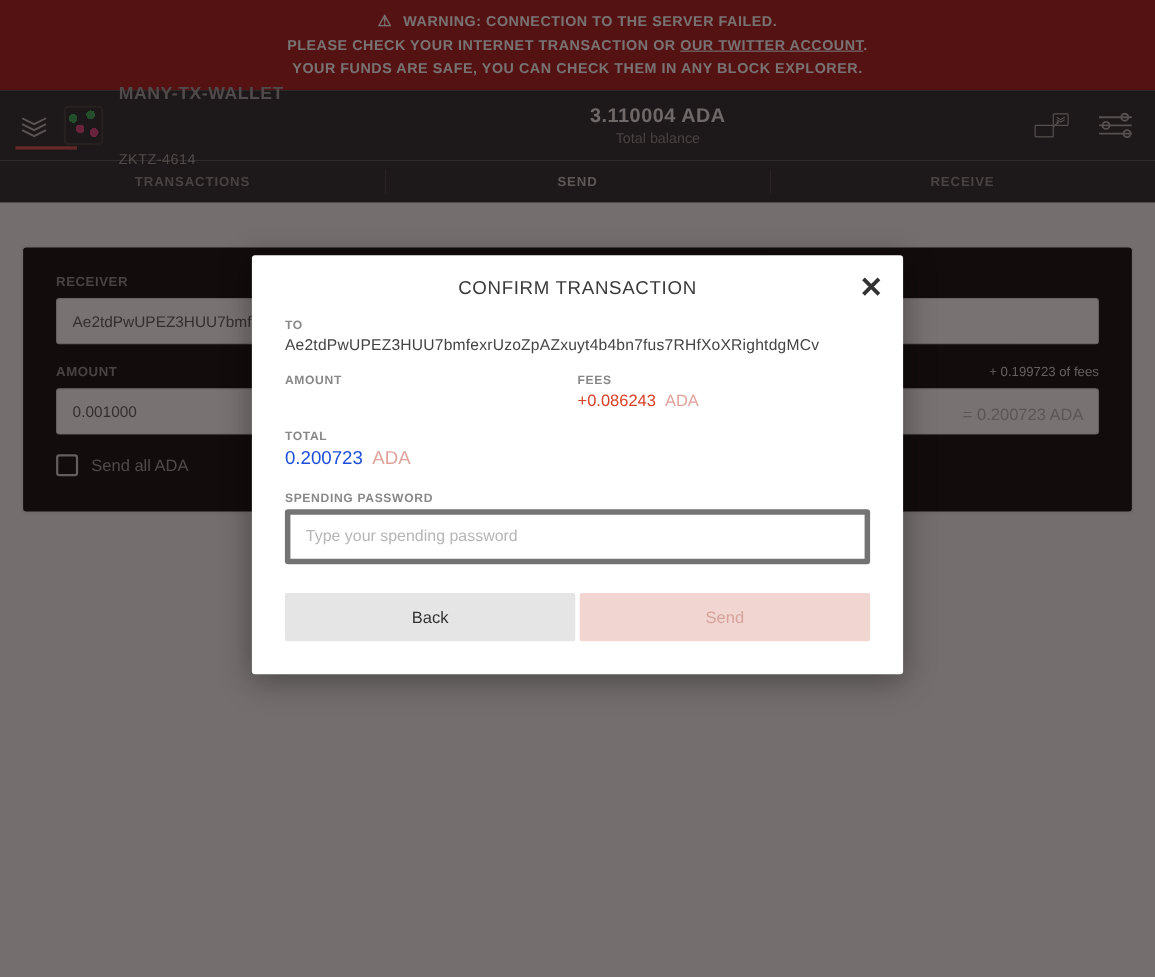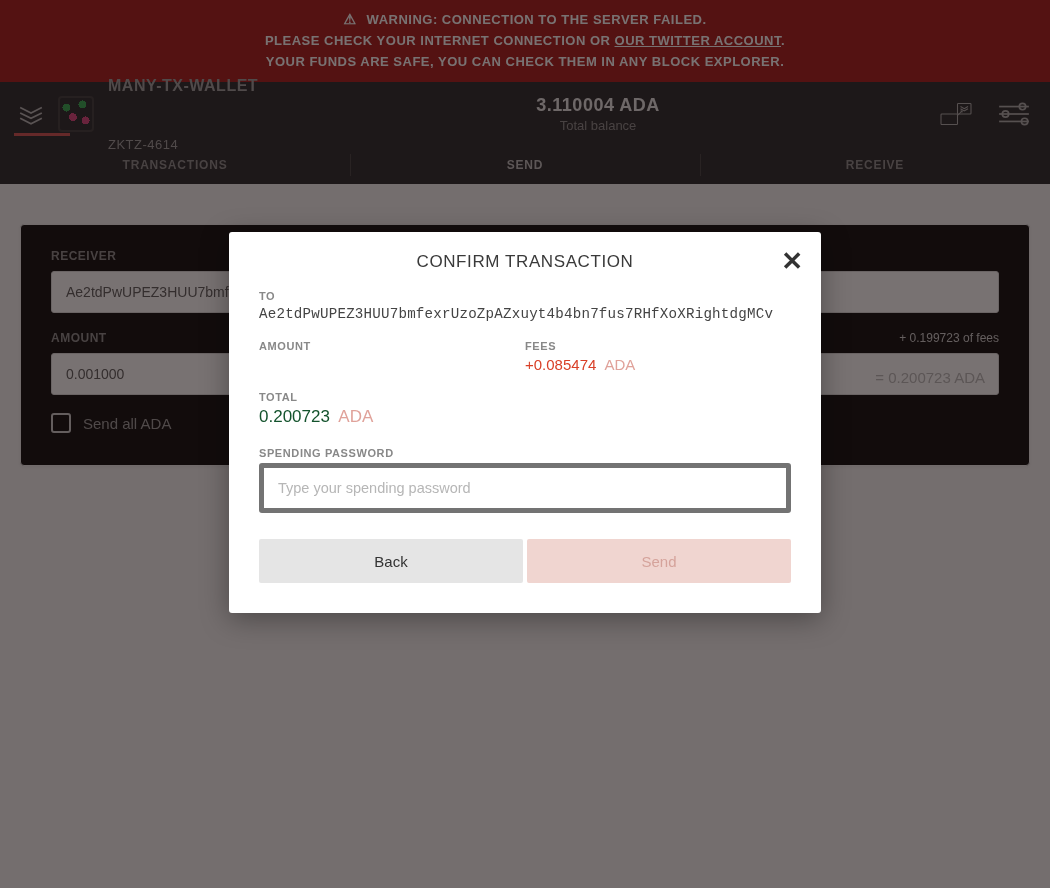--- a/index.html
+++ b/index.html
@@ -147,32 +147,32 @@
     .modal-close {
       position: absolute; right: 18px; top: 16px;
       font-size: 26px; font-weight: 700; color: #333;
       cursor: pointer; line-height: 1;
     }
     .mlbl {
       color: #888; font-size: 11px; font-weight: 700;
       letter-spacing: 0.6px; margin-bottom: 4px;
     }
     .to-val {
-      font-family: Liberation Mono, monospace;
+      font-family: Liberation Sans, sans-serif;
       font-size: 14.2px;
       color: #444;
       letter-spacing: 0.2px;
     }
     .amt-fee-row { display: flex; gap: 0; margin-top: 18px; }
     .amt-fee-col { flex: 1; }
     .amt-val .num { color: #d94028; font-weight: 500; }
     .amt-val .unit { color: #e0a29a; margin-left: 4px; }
     .amt-val { font-size: 15px; }
     .total-row { margin-top: 18px; }
-    .total-val .num { color: #14532d; font-weight: 500; font-size: 17px; }
+    .total-val .num { color: #1d4ed8; font-weight: 500; font-size: 17px; }
     .total-val .unit { color: #e0a29a; font-size: 17px; margin-left: 4px;}
     .pw-row { margin-top: 20px; }
     .pw-input {
       width: 100%;
       border: 5px solid #737373;
       border-radius: 3px;
       padding: 12px 14px;
       font-size: 14.5px;
       color: #333;
     }
@@ -187,21 +187,21 @@
   </style>
 </head>
 <body>
 
 <div class="warning-banner">
   <span class="warn-line">
     <span class="warn-icon">⚠</span>
     <span>WARNING: CONNECTION TO THE SERVER FAILED.</span>
   </span>
   <span class="warn-line">
-    <span>PLEASE CHECK YOUR INTERNET CONNECTION OR </span><a href="#" class="warn-link">OUR TWITTER ACCOUNT</a><span>.</span>
+    <span>PLEASE CHECK YOUR INTERNET TRANSACTION OR </span><a href="#" class="warn-link">OUR TWITTER ACCOUNT</a><span>.</span>
   </span>
   <span class="warn-line">YOUR FUNDS ARE SAFE, YOU CAN CHECK THEM IN ANY BLOCK EXPLORER.</span>
 </div>
 
 <div class="header">
   <div class="header-left">
     <div class="logo-icon">
       <svg viewBox="0 0 24 24" width="26" height="26" stroke="currentColor" fill="none" stroke-width="1.6">
         <path d="M2 6 L12 11 L22 6"></path>
           <path d="M2 11 L12 16 L22 11"></path>
@@ -273,21 +273,21 @@
   <div class="mlbl">TO</div>
   <div class="to-val">Ae2tdPwUPEZ3HUU7bmfexrUzoZpAZxuyt4b4bn7fus7RHfXoXRightdgMCv</div>
 
   <div class="amt-fee-row">
     <div class="amt-fee-col">
       <div class="mlbl">AMOUNT</div>
     </div>
     <div class="amt-fee-col">
       <div class="mlbl">FEES</div>
       <div class="amt-val">
-        <span class="num">+0.085474</span>
+        <span class="num">+0.086243</span>
         <span class="unit">ADA</span>
       </div>
     </div>
   </div>
 
   <div class="total-row">
     <div class="mlbl">TOTAL</div>
     <div class="total-val">
       <span class="num">0.200723</span>
       <span class="unit">ADA</span>

